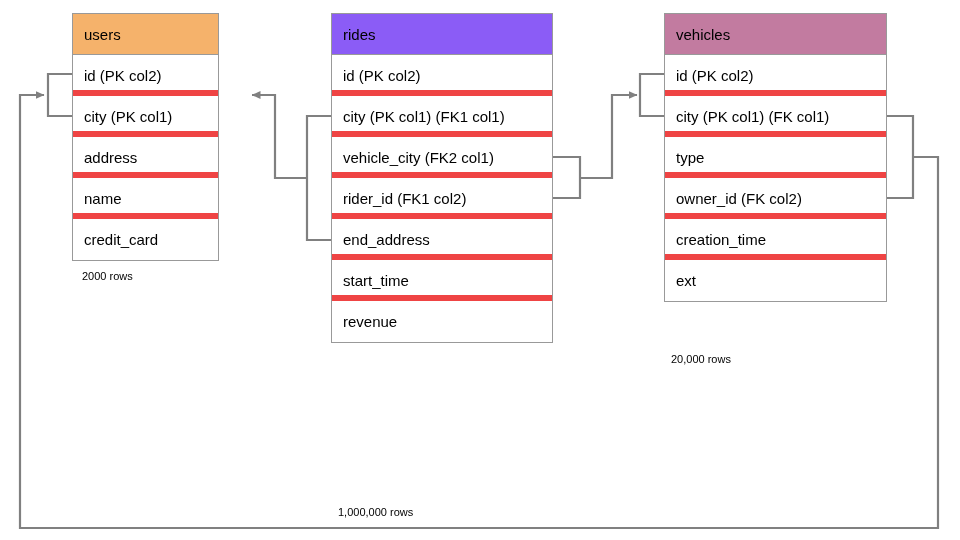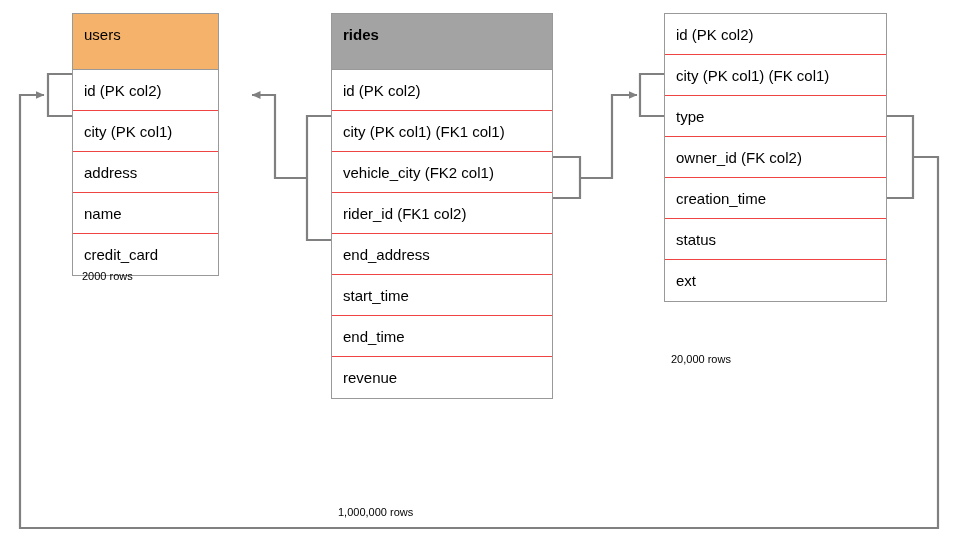--- a/index.html
+++ b/index.html
@@ -25,37 +25,37 @@
   }
   .entity {
     position: absolute;
     box-sizing: border-box;
     background: #ffffff;
     border: 1px solid #999999;
     z-index: 2;
   }
   .entity-header {
     box-sizing: border-box;
-    height: 56px;
+    height: 41px;
     line-height: 41px;
     padding: 0 0 0 11px;
     font-size: 15px;
     color: #000000;
     border-bottom: 1px solid #999999;
     white-space: nowrap;
     overflow: hidden;
   }
   .field-row {
     box-sizing: border-box;
     height: 41px;
     line-height: 41px;
     padding: 0 0 0 11px;
     font-size: 15px;
     color: #000000;
-    border-bottom: 1px solid #ef4444;
+    border-bottom: 6px solid #ef4444;
     white-space: nowrap;
     overflow: hidden;
   }
   .field-row.last {
     border-bottom: none;
   }
   .row-count {
     position: absolute;
     font-size: 11px;
     color: #000000;
@@ -99,36 +99,35 @@
     <div class="entity-header" style="background:#f5b26b;">users</div>
     <div class="field-row">id (PK col2)</div>
     <div class="field-row">city (PK col1)</div>
     <div class="field-row">address</div>
     <div class="field-row">name</div>
     <div class="field-row last">credit_card</div>
   </div>
   <div class="row-count" style="left:82px; top:270px;">2000 rows</div>
 
   <div class="entity" style="left:331px; top:13px; width:222px;">
-    <div class="entity-header" style="background:#a3a3a3;font-weight:bold;">rides</div>
+    <div class="entity-header" style="background:#8b5cf6;">rides</div>
     <div class="field-row">id (PK col2)</div>
     <div class="field-row">city (PK col1) (FK1 col1)</div>
     <div class="field-row">vehicle_city (FK2 col1)</div>
     <div class="field-row">rider_id (FK1 col2)</div>
     <div class="field-row">end_address</div>
     <div class="field-row">start_time</div>
-    <div class="field-row">end_time</div>
     <div class="field-row last">revenue</div>
   </div>
   <div class="row-count" style="left:338px; top:506px;">1,000,000 rows</div>
 
   <div class="entity" style="left:664px; top:13px; width:223px;">
+    <div class="entity-header" style="background:#c27ba0;">vehicles</div>
     <div class="field-row">id (PK col2)</div>
     <div class="field-row">city (PK col1) (FK col1)</div>
     <div class="field-row">type</div>
     <div class="field-row">owner_id (FK col2)</div>
     <div class="field-row">creation_time</div>
-    <div class="field-row">status</div>
     <div class="field-row last">ext</div>
   </div>
   <div class="row-count" style="left:671px; top:353px;">20,000 rows</div>
 
 </div>
 
 </body></html>

